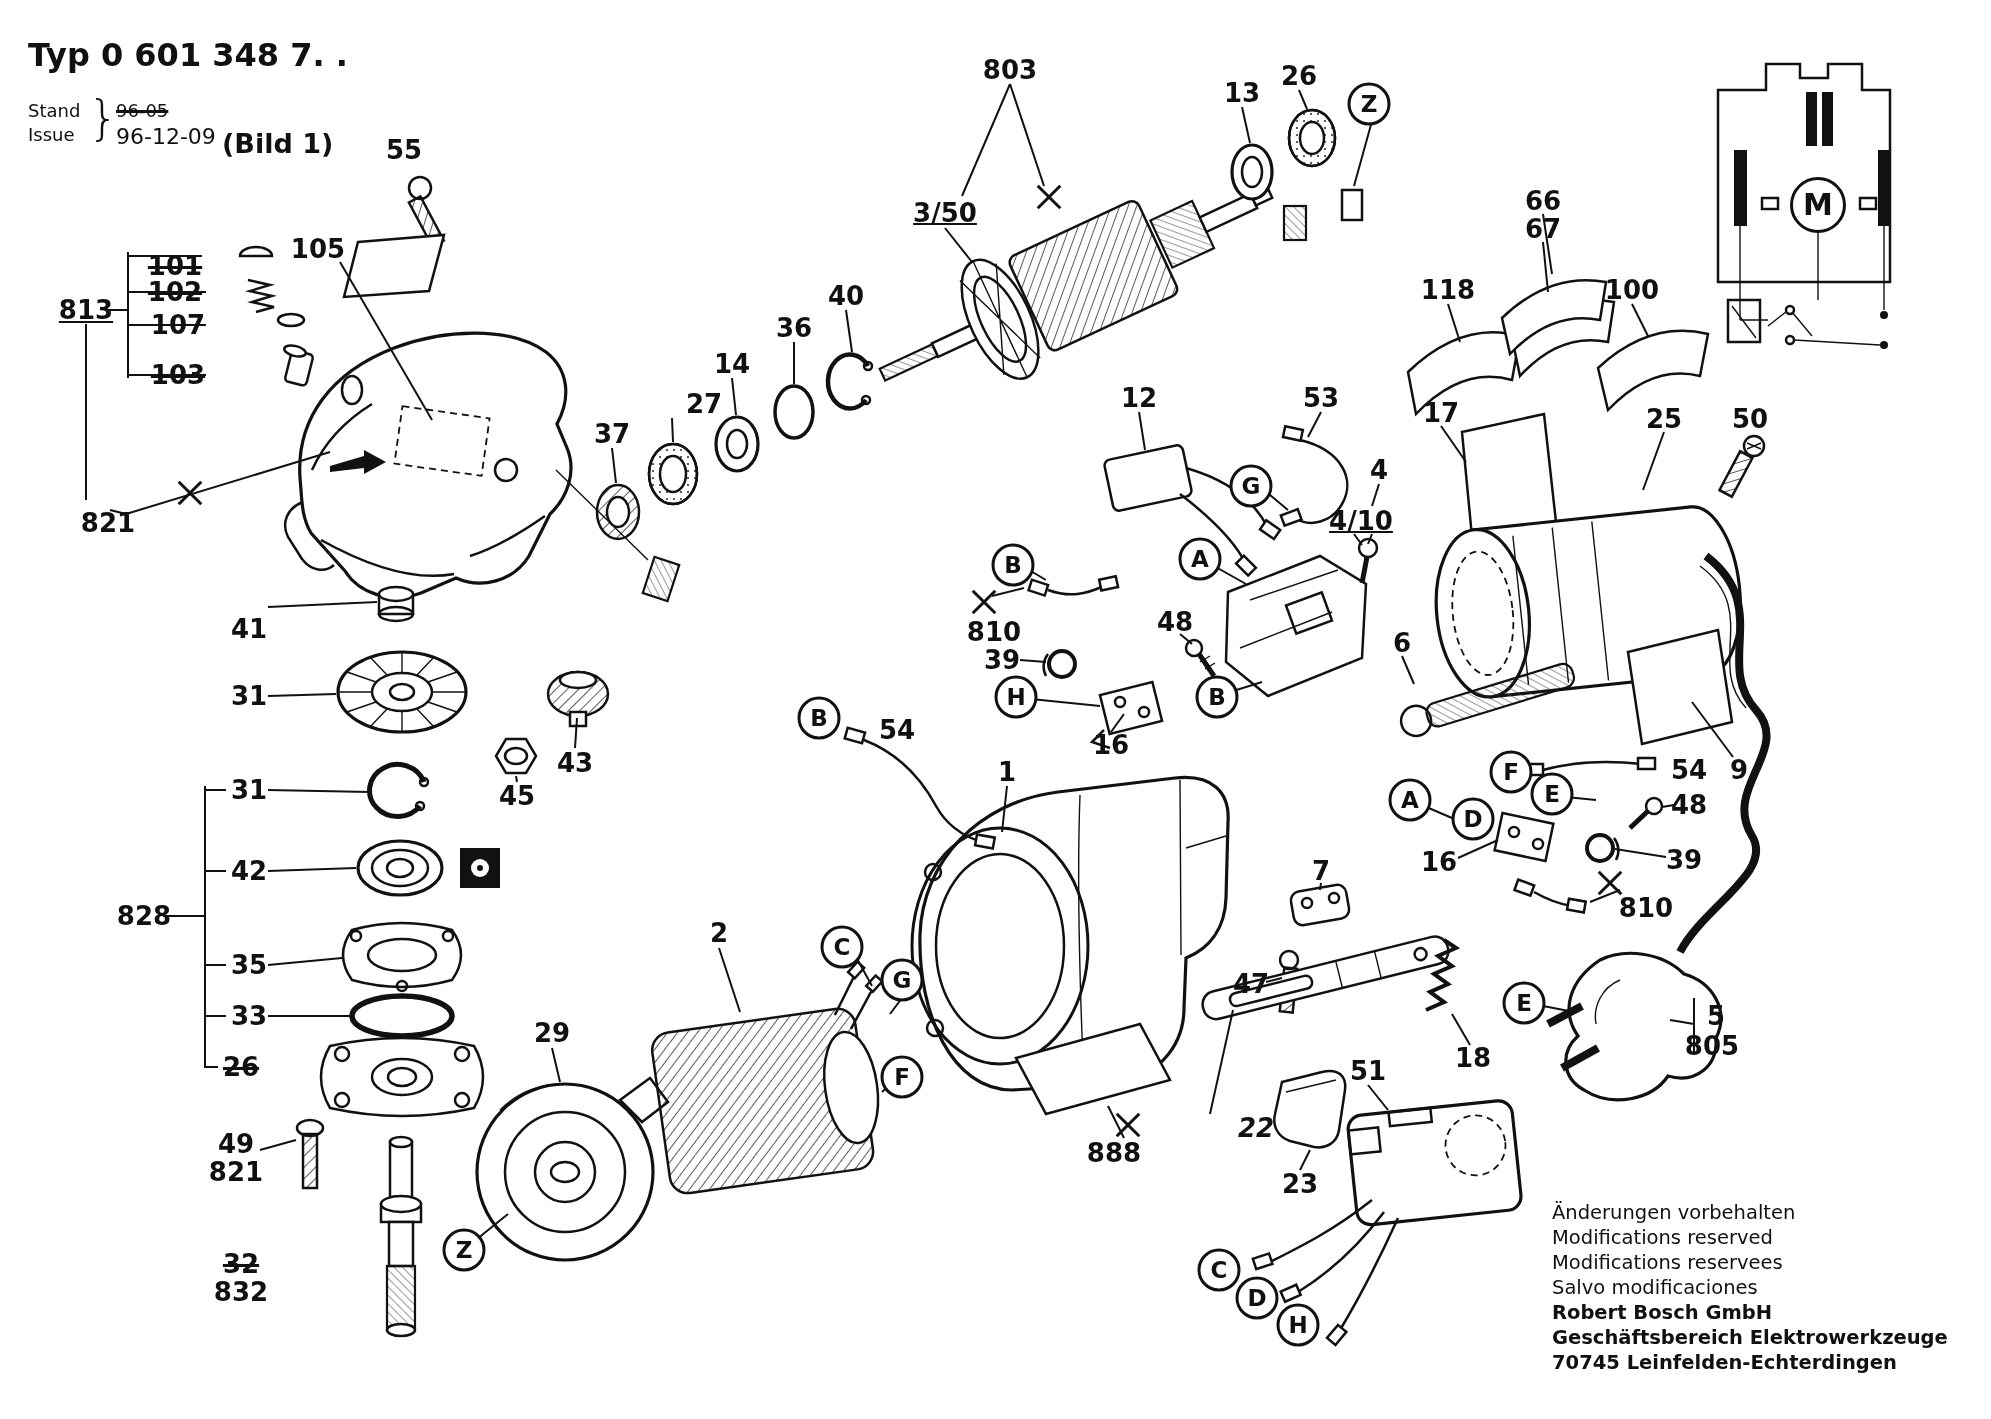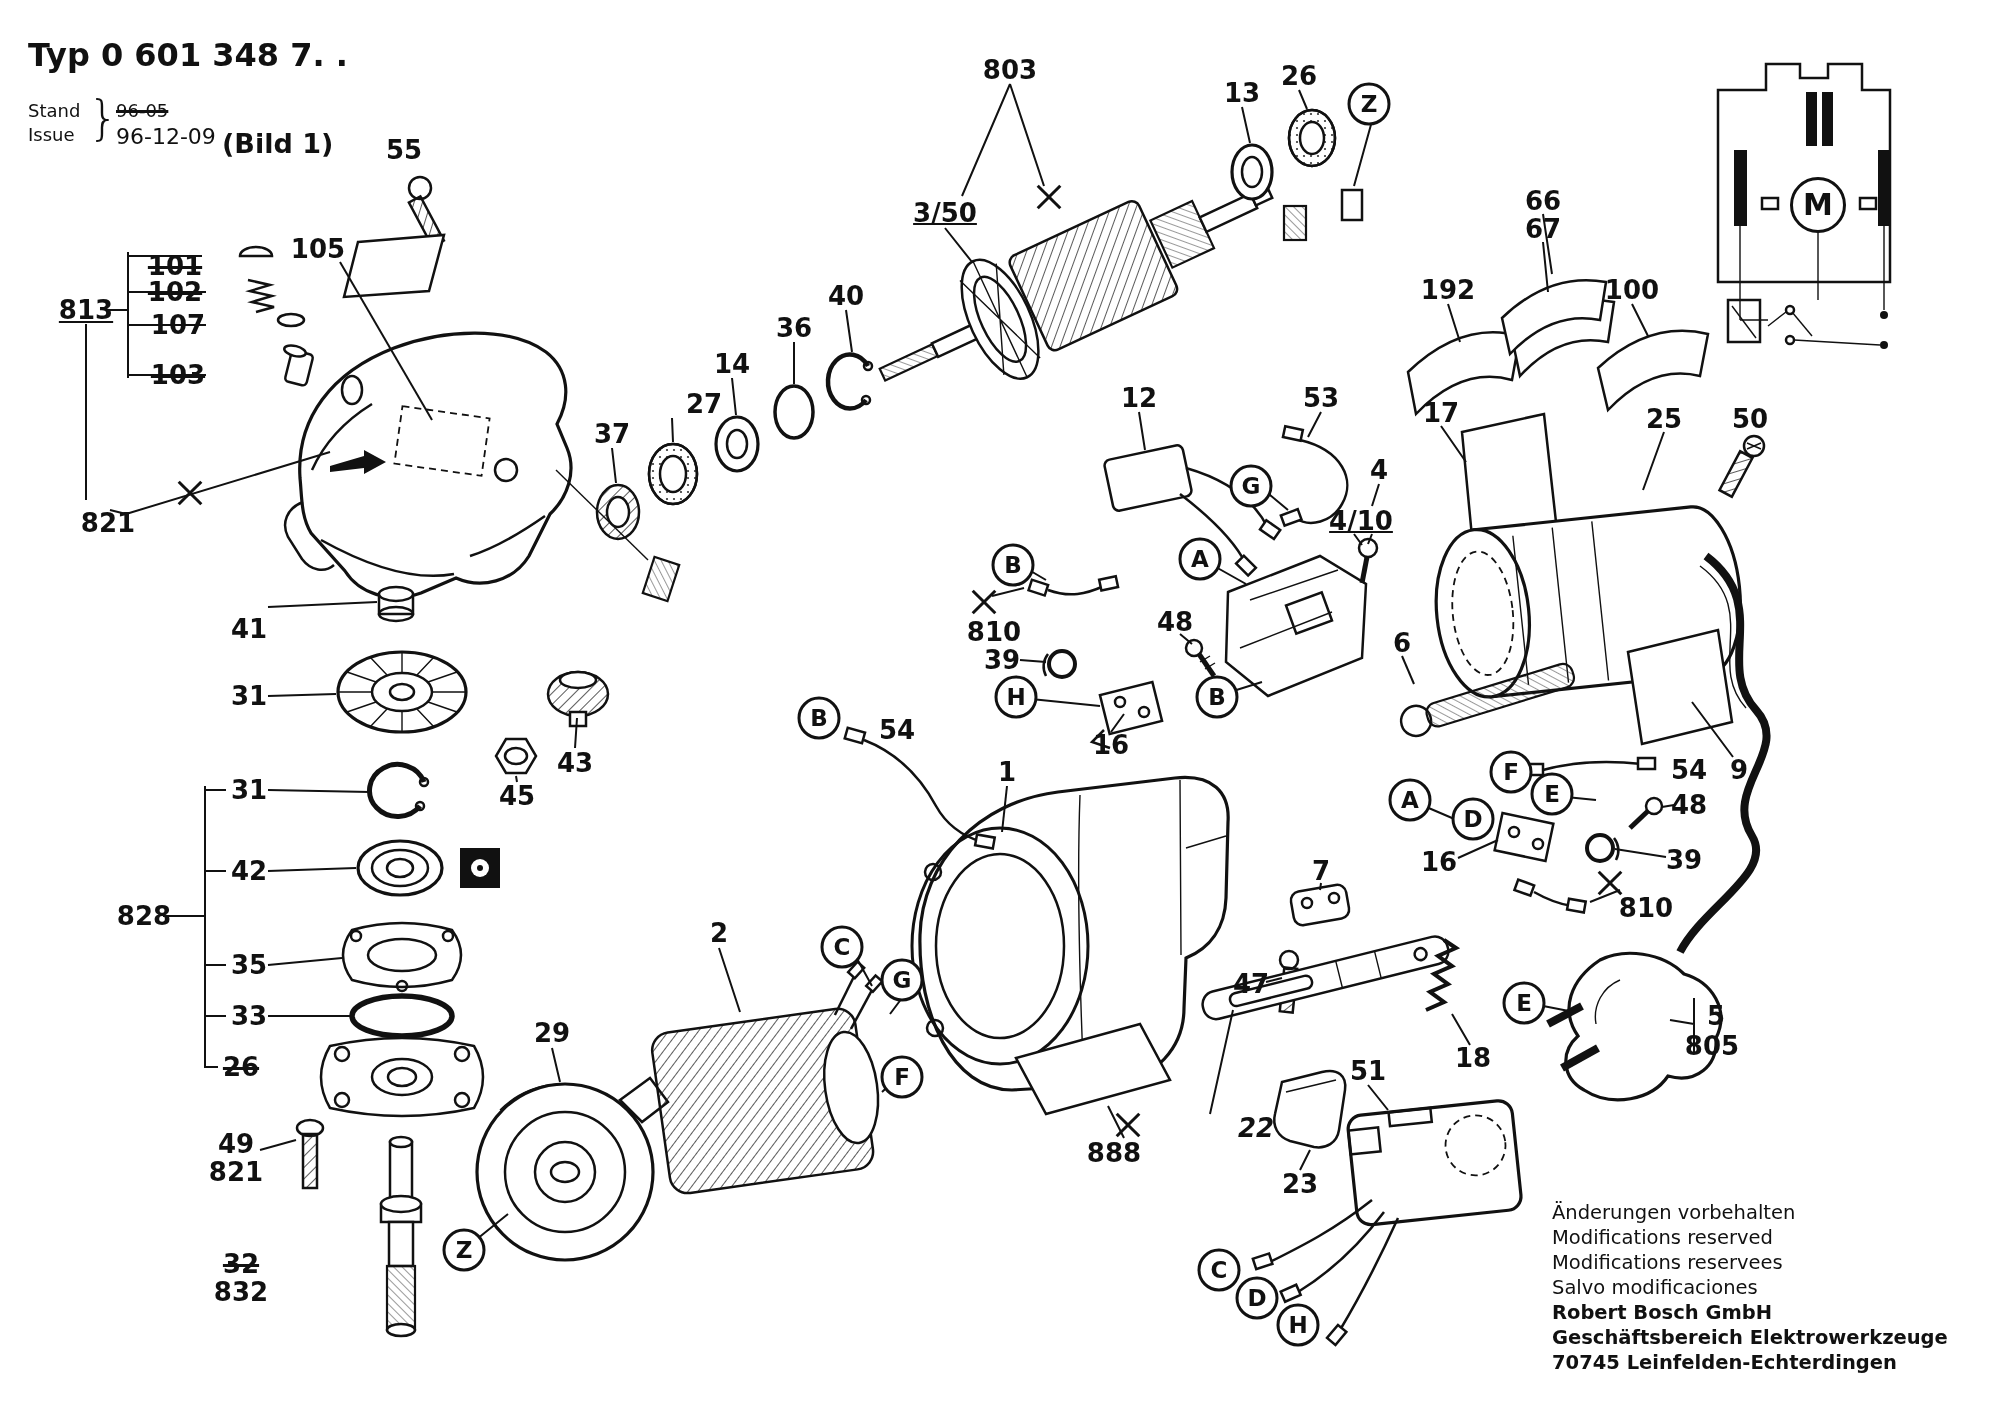--- a/index.html
+++ b/index.html
@@ -521,21 +521,21 @@
       <div class="plabel num" style="left: 1379px; top: 470px;">4</div>
       <div class="plabel num ul" style="left: 1361px; top: 521px;">4/10</div>
       <div class="plabel num" style="left: 994px; top: 632px;">810</div>
       <div class="plabel num" style="left: 1175px; top: 622px;">48</div>
       <div class="plabel num" style="left: 1002px; top: 660px;">39</div>
       <div class="plabel num" style="left: 1111px; top: 745px;">16</div>
       <div class="plabel num" style="left: 897px; top: 730px;">54</div>
       <div class="plabel num" style="left: 1402px; top: 643px;">6</div>
       <div class="plabel num" style="left: 1543px; top: 201px;">66</div>
       <div class="plabel num" style="left: 1543px; top: 229px;">67</div>
-      <div class="plabel num" style="left: 1448px; top: 290px;">192</div>
+      <div class="plabel num" style="left: 1448px; top: 290px;">118</div>
       <div class="plabel num" style="left: 1632px; top: 290px;">100</div>
       <div class="plabel num" style="left: 1441px; top: 413px;">17</div>
       <div class="plabel num" style="left: 1664px; top: 419px;">25</div>
       <div class="plabel num" style="left: 1750px; top: 419px;">50</div>
       <div class="plabel num" style="left: 1689px; top: 770px;">54</div>
       <div class="plabel num" style="left: 1739px; top: 770px;">9</div>
       <div class="plabel num" style="left: 1689px; top: 805px;">48</div>
       <div class="plabel num" style="left: 1684px; top: 860px;">39</div>
       <div class="plabel num" style="left: 1439px; top: 862px;">16</div>
       <div class="plabel num" style="left: 1646px; top: 908px;">810</div>

